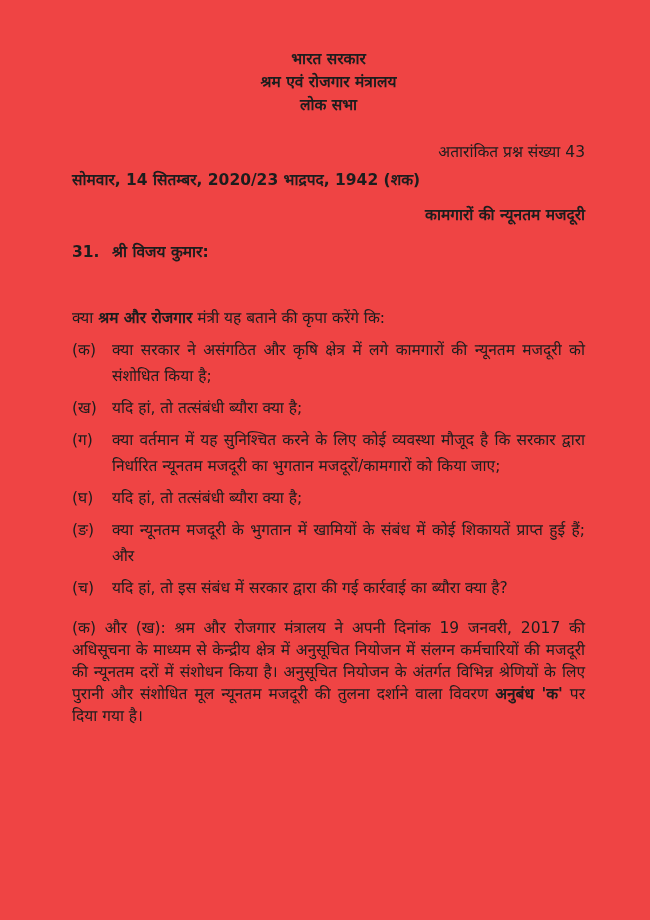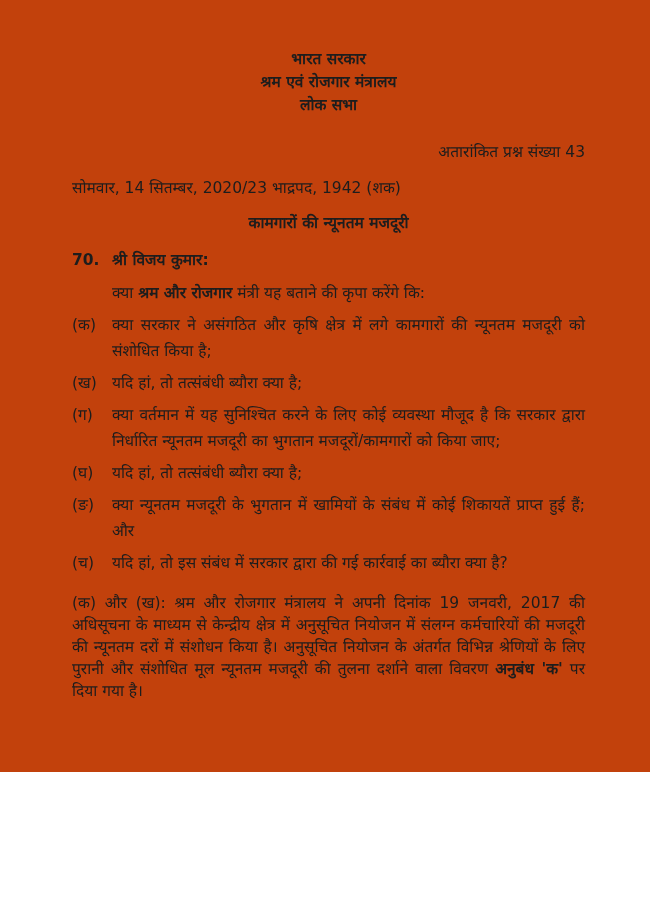--- a/index.html
+++ b/index.html
@@ -2,69 +2,69 @@
 <html lang="hi"><head>
 <meta charset="utf-8">
 <style>
   html, body {
     margin: 0;
     padding: 0;
     background: #ffffff;
   }
   .page {
     width: 650px;
-    height: 772px;
+    height: 920px;
     margin: 0 auto;
-    background: #c2410c;
+    background: #ef4444;
     color: #1d1d1d;
     font-family: "DejaVu Sans", "Liberation Sans", sans-serif;
     font-size: 15.5px;
     box-sizing: border-box;
     padding: 48px 65px 30px 72px;
     overflow: hidden;
   }
   .doc-header {
     text-align: center;
     font-weight: bold;
     line-height: 23px;
   }
   .qno-line {
     text-align: right;
     font-weight: normal;
     line-height: 26px;
     margin-top: 22px;
   }
   .date-line {
-    font-weight: normal;
+    font-weight: bold;
     line-height: 26px;
-    margin-top: 10px;
+    margin-top: 2px;
   }
   .subject-title {
-    text-align: center;
+    text-align: right;
     font-weight: bold;
     line-height: 26px;
     margin-top: 9px;
   }
   .q-row {
     display: flex;
     line-height: 26px;
   }
   .q-row .label-col {
     flex: 0 0 40px;
   }
   .q-row .text-col {
     flex: 1 1 auto;
     text-align: justify;
   }
   .q-head {
     margin-top: 11px;
     font-weight: bold;
   }
   .q-intro {
-    margin-top: 7px;
+    flex-direction: column;
   }
   .parts {
     margin-top: 3px;
   }
   .part {
     margin-top: 6px;
   }
   .bold { font-weight: bold; }
   .answer-head {
     margin-top: 28px;
@@ -89,21 +89,21 @@
     <div>लोक सभा</div>
   </div>
 
   <div class="qno-line">अतारांकित प्रश्न संख्या 43</div>
 
   <div class="date-line">सोमवार, 14 सितम्बर, 2020/23 भाद्रपद, 1942 (शक)</div>
 
   <div class="subject-title">कामगारों की न्यूनतम मजदूरी</div>
 
   <div class="q-row q-head">
-    <div class="label-col">70.</div>
+    <div class="label-col">31.</div>
     <div class="text-col">श्री विजय कुमार:</div>
   </div>
 
   <div class="q-row q-intro">
     <div class="label-col"></div>
     <div class="text-col"><span>क्या </span><span class="bold">श्रम और रोजगार</span><span> मंत्री यह बताने की कृपा करेंगे कि:</span></div>
   </div>
 
   <div class="parts">
     <div class="q-row part">

